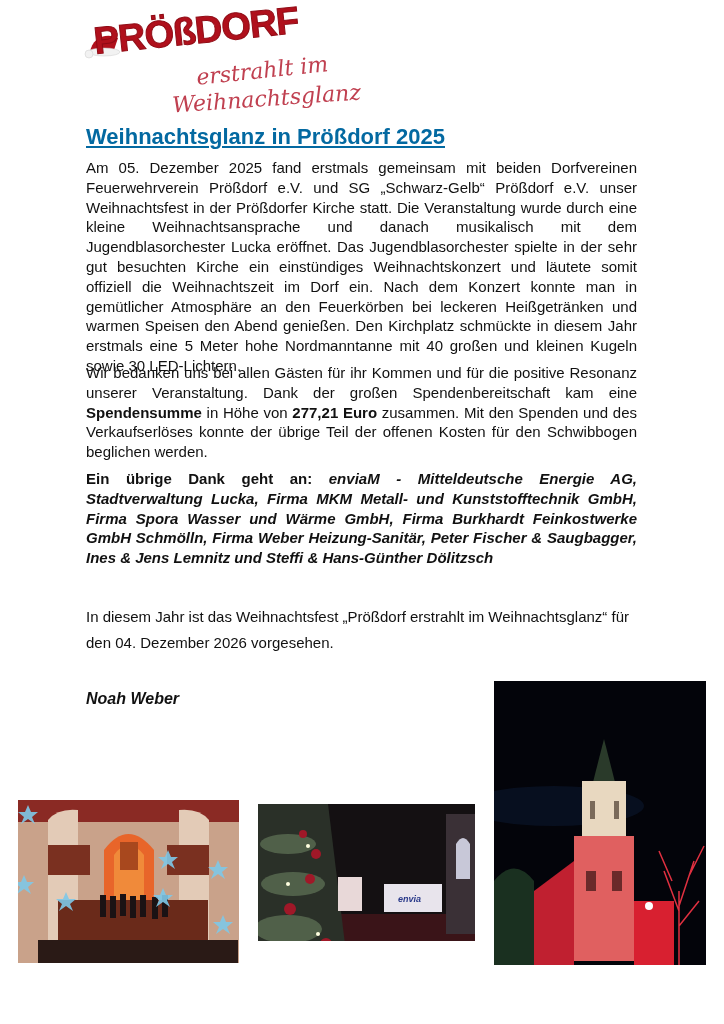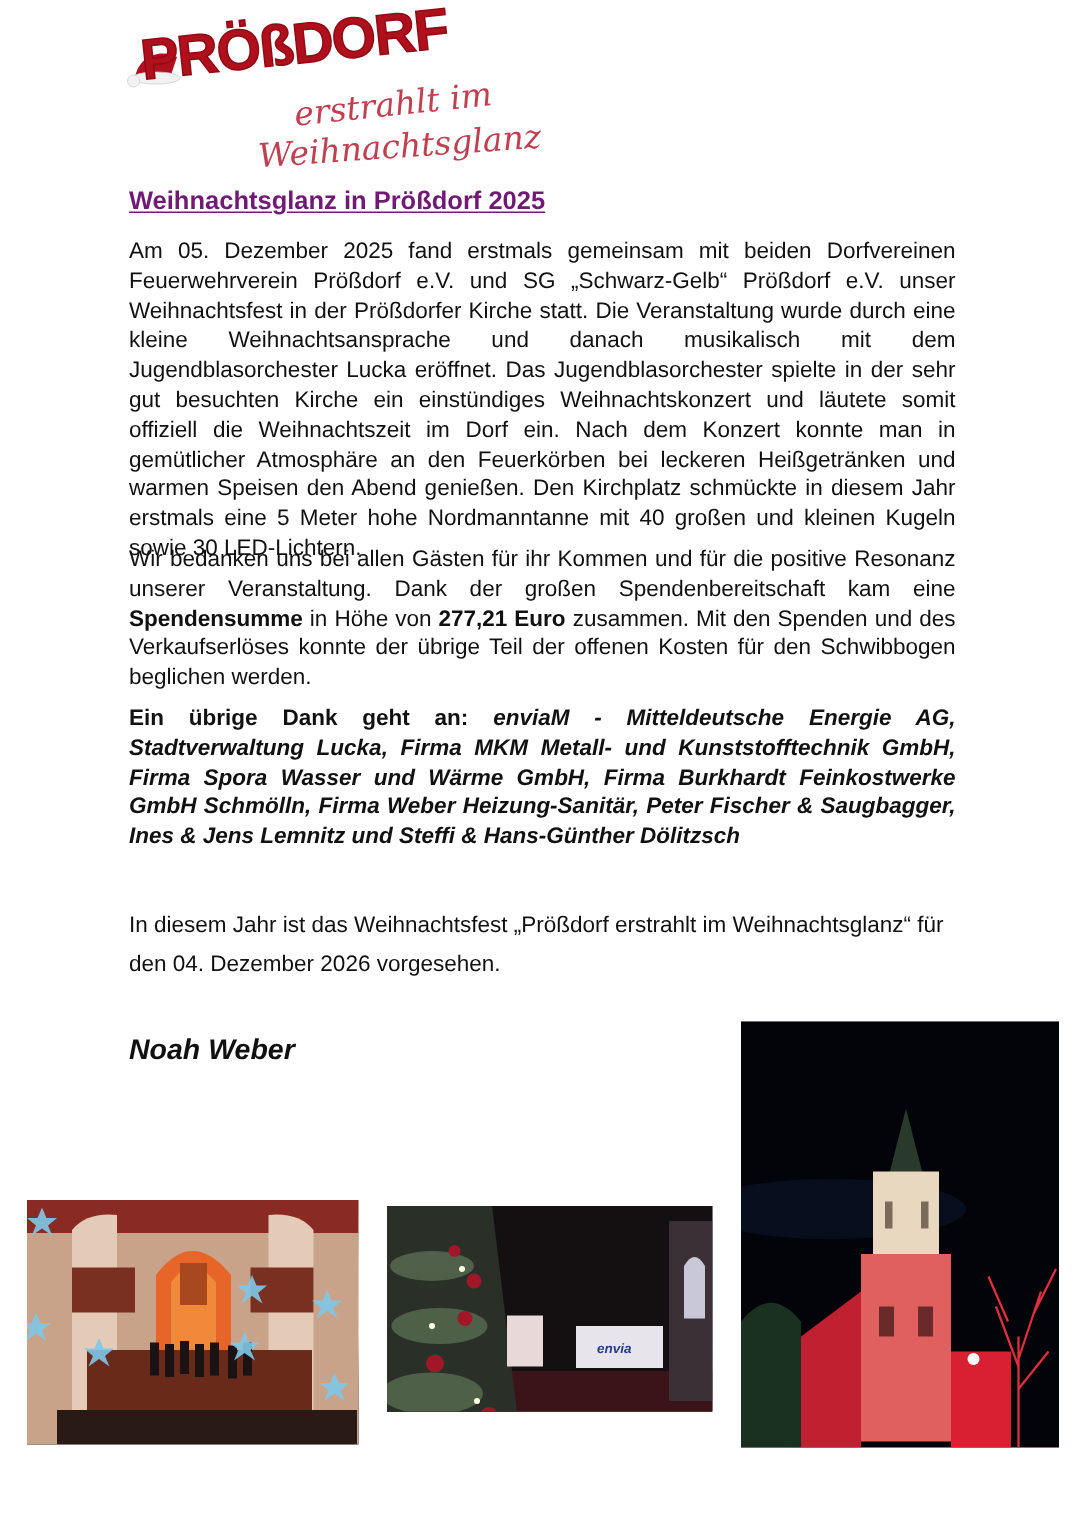--- a/index.html
+++ b/index.html
@@ -2,28 +2,28 @@
 <html><head>
 <meta charset="utf-8">
 <style>
   html, body { margin:0; padding:0; }
   body { width:724px; height:1024px; background:#ffffff; position:relative; overflow:hidden; font-family:"Liberation Sans", sans-serif; color:#111; }
   .logo { position:absolute; left:84px; top:14px; width:270px; height:110px; }
   .logo-main { position:absolute; left:12px; top:8px; font-family:"Liberation Sans", sans-serif; font-weight:bold; font-size:38px; color:#b0101c; letter-spacing:-1px; transform:rotate(-6deg); transform-origin:left bottom; line-height:1; -webkit-text-stroke:1px #8e0a14; }
   .hat { position:absolute; left:0px; top:16px; width:40px; height:30px; }
   .logo-script1 { position:absolute; left:112px; top:44px; font-family:"DejaVu Serif", serif; font-style:italic; font-size:22px; color:#c04050; transform:rotate(-6deg); }
   .logo-script2 { position:absolute; left:88px; top:72px; font-family:"DejaVu Serif", serif; font-style:italic; font-size:22px; color:#c04050; transform:rotate(-4deg); }
-  .title { position:absolute; left:86px; top:124px; font-size:17px; font-weight:bold; text-decoration:underline; text-underline-offset:2px; color:#701a75; }
+  .title { position:absolute; left:86px; top:124px; font-size:22px; font-weight:bold; text-decoration:underline; text-underline-offset:2px; color:#0369a1; }
   .para { position:absolute; left:86px; width:551px; font-size:15px; line-height:19.8px; text-align:justify; color:#111; }
   .p1 { top:158px; }
   .p2 { top:363px; }
   .p3 { top:469px; font-weight:bold; }
   .p3 i { }
   .p4 { top:604px; line-height:26px; text-align:left; }
-  .sig { position:absolute; left:86px; top:690px; font-size:19px; font-weight:bold; font-style:italic; }
+  .sig { position:absolute; left:86px; top:690px; font-size:16px; font-weight:bold; font-style:italic; }
   .photo { position:absolute; overflow:hidden; }
   .photo1 { left:18px; top:800px; width:221px; height:163px; background:linear-gradient(180deg,#7a3a2a 0%,#c7a48c 30%,#d9b299 55%,#5a2a1a 75%,#2a1a14 100%); }
   .photo2 { left:258px; top:804px; width:217px; height:137px; background:linear-gradient(180deg,#141014 0%,#1a1418 50%,#3a1418 80%,#4a1a20 100%); }
   .photo3 { left:494px; top:681px; width:212px; height:284px; background:linear-gradient(180deg,#020208 0%,#060a18 40%,#1a0a0e 70%,#3a0a10 100%); }
 </style>
 </head>
 <body>
 
 <div class="logo">
   <svg class="hat" viewBox="0 0 40 30">

